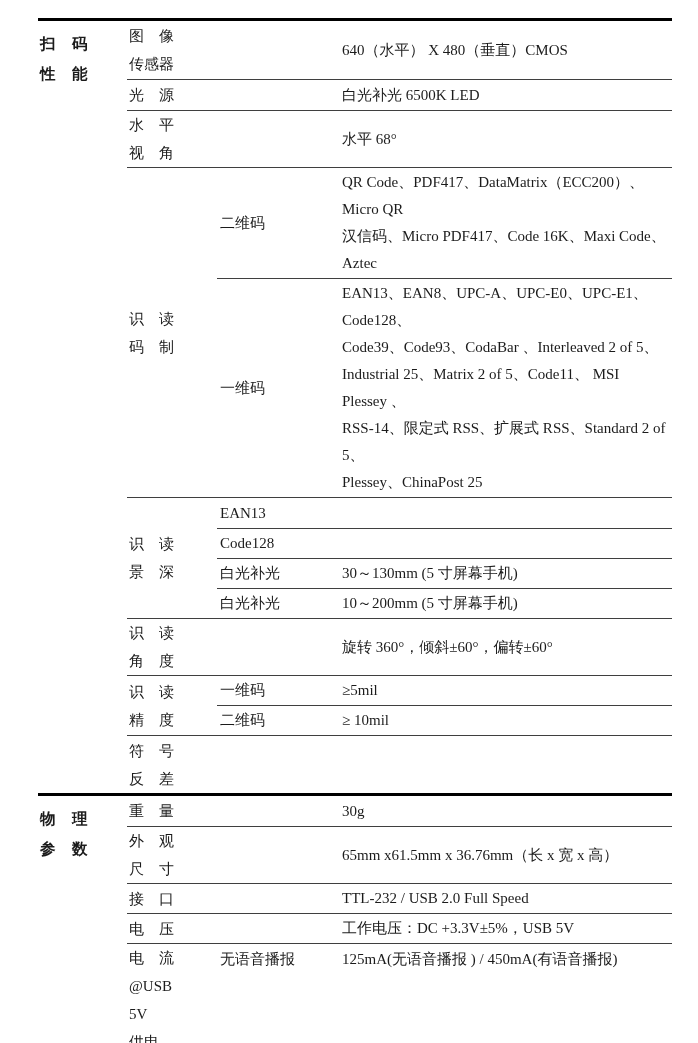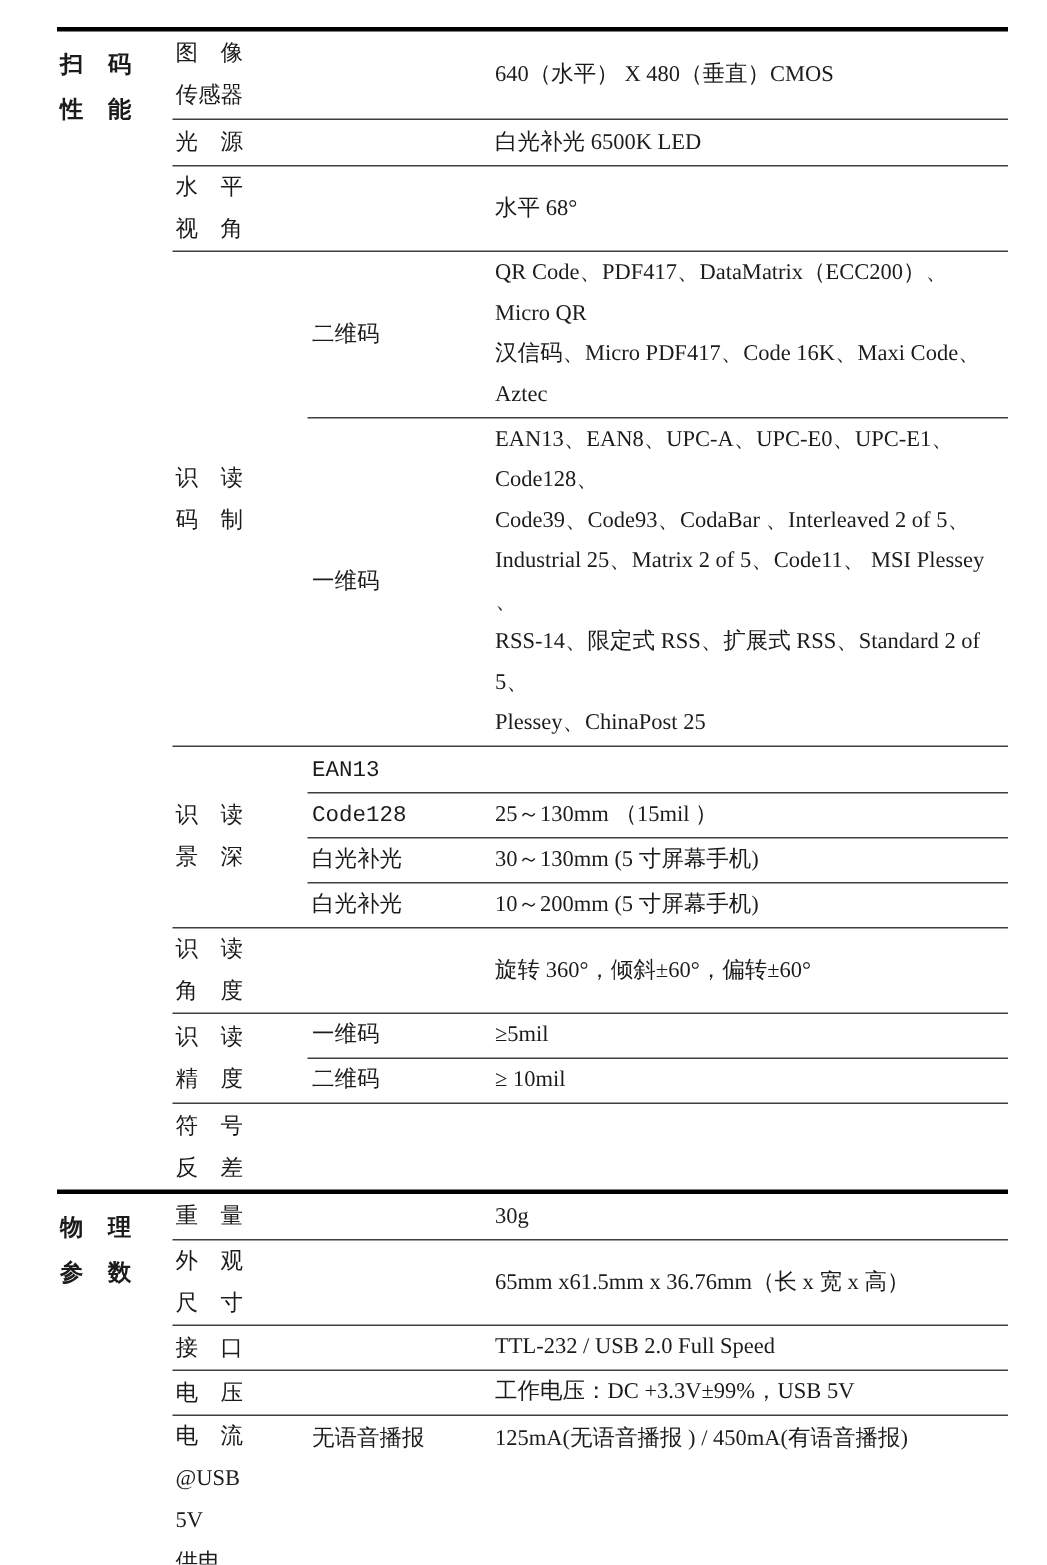--- a/index.html
+++ b/index.html
@@ -7,21 +7,21 @@
     width:698px;height:1043px;overflow:hidden;
     font-family:"Liberation Serif","DejaVu Serif",serif;
     color:#1b1b1b;
   }
   .tbl{
     width:634px;
     margin:18px 26px 0 38px;
     border-top:3px solid #000000;
     border-bottom:6px double #000000;
   }
-  .section{display:flex;}
+  .section{display:flex;gap:12px;}
   .section + .section{border-top:3px solid #000000;}
   .cat{
     width:77px;flex:0 0 77px;
     padding:8px 0 0 2px;box-sizing:border-box;
   }
   .cat-txt{
     display:inline-block;width:56px;
     white-space:pre-line;line-height:30px;
     font-weight:bold;font-size:15.5px;letter-spacing:0.5px;
   }
@@ -33,21 +33,21 @@
     padding-left:2px;display:flex;align-items:center;
   }
   .lbl-txt{
     display:inline-block;width:58px;
     white-space:pre-line;line-height:28px;font-size:15px;
   }
   .sub{
     width:125px;flex:0 0 125px;box-sizing:border-box;
     padding-left:3px;display:flex;align-items:center;
   }
-  .sub-txt{font-size:15px;line-height:27px;font-family:Liberation Mono, monospace;}
+  .sub-txt{font-size:15px;line-height:27px;}
   .val{
     flex:1;display:flex;align-items:center;
     padding:1px 4px 1px 0;box-sizing:border-box;
   }
   .val-txt{font-size:15px;line-height:27px;white-space:pre-line;}
   .subs{flex:1;display:flex;flex-direction:column;}
   .subrow{display:flex;}
   .subrow + .subrow{border-top:1px solid #3f3f3f;}
 </style>
 </head>
@@ -132,23 +132,20 @@
         <div class="subs">
           <div class="subrow" style="min-height:30px">
             <div class="sub">
                 <span class="sub-txt">EAN13</span>
               </div>
           </div>
           <div class="subrow" style="min-height:29px">
             <div class="sub">
                 <span class="sub-txt">Code128</span>
               </div>
-            <div class="val">
-                <span class="val-txt">25～130mm （15mil ）</span>
-              </div>
           </div>
           <div class="subrow" style="min-height:28px">
             <div class="sub">
                 <span class="sub-txt">白光补光</span>
               </div>
             <div class="val">
                 <span class="val-txt">30～130mm (5 寸屏幕手机)</span>
               </div>
           </div>
           <div class="subrow" style="min-height:29px">
@@ -246,21 +243,21 @@
             <span class="val-txt">TTL-232 / USB 2.0 Full Speed</span>
           </div>
       </div>
 
       <div class="row" style="min-height:29px">
         <div class="label">
             <span class="lbl-txt">电　压</span>
           </div>
         <div class="sub"></div>
         <div class="val">
-            <span class="val-txt">工作电压：DC +3.3V±99%，USB 5V</span>
+            <span class="val-txt">工作电压：DC +3.3V±5%，USB 5V</span>
           </div>
       </div>
 
       <div class="row">
         <div class="label">
             <span class="lbl-txt">电　流
 @USB 5V
 供电</span>
           </div>
         <div class="subs">

